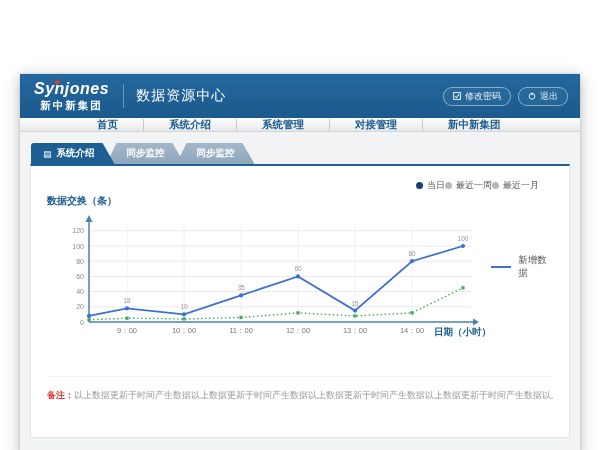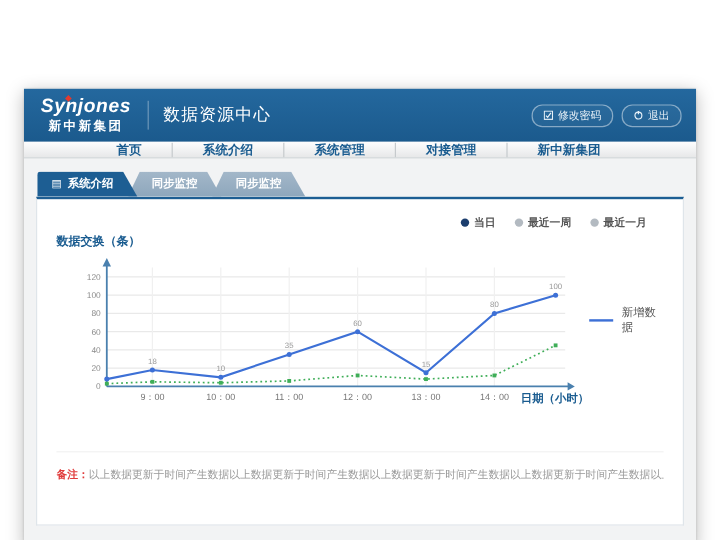--- a/index.html
+++ b/index.html
@@ -40,21 +40,21 @@
          color:#fff; font-size:9.5px; font-weight:bold; padding:0 20px 0 12px; cursor:pointer;
          clip-path:polygon(0 0, calc(100% - 12px) 0, 100% 100%, 0 100%); }
   .tab.active { background:#1d5e93; z-index:3; border-top-left-radius:3px; }
   .tab.inactive { background:linear-gradient(#a3b7c9,#8ea7bc); margin-left:-8px; z-index:1;
                   clip-path:polygon(10px 0, calc(100% - 12px) 0, 100% 100%, 0 100%); padding-left:20px; }
   .tab .doc-ic { font-size:9px; font-weight:normal; }
 
   .card { background:#fff; border:1px solid #dfe5ea; border-top:2px solid #1d5e93;
           height:274px; padding:8px 16px 0 16px; position:relative; }
 
-  .radio-row { display:flex; justify-content:flex-end; gap:16px; margin:4px 14px 0 0; height:14px;font-weight:bold; }
+  .radio-row { display:flex; justify-content:flex-end; margin:4px 14px 0 0; height:14px; }
   .radio { display:flex; align-items:center; gap:4px; font-size:9px; color:#555; cursor:pointer; }
   .dot { width:7px; height:7px; border-radius:50%; }
   .dot.on { background:#1c3e6e; }
   .dot.off { background:#b3bac1; }
 
   .ylabel { font-size:10px; font-weight:bold; color:#1a5c90; margin:2px 0 0 0; height:14px; }
 
   .chart-wrap { position:relative; height:152px; margin-top:2px; }
   .chart-wrap svg { display:block; margin-left:14px; }
   .xlabel { position:absolute; left:387px; top:116px; font-size:9.5px; font-weight:bold; color:#1a5c90; }

